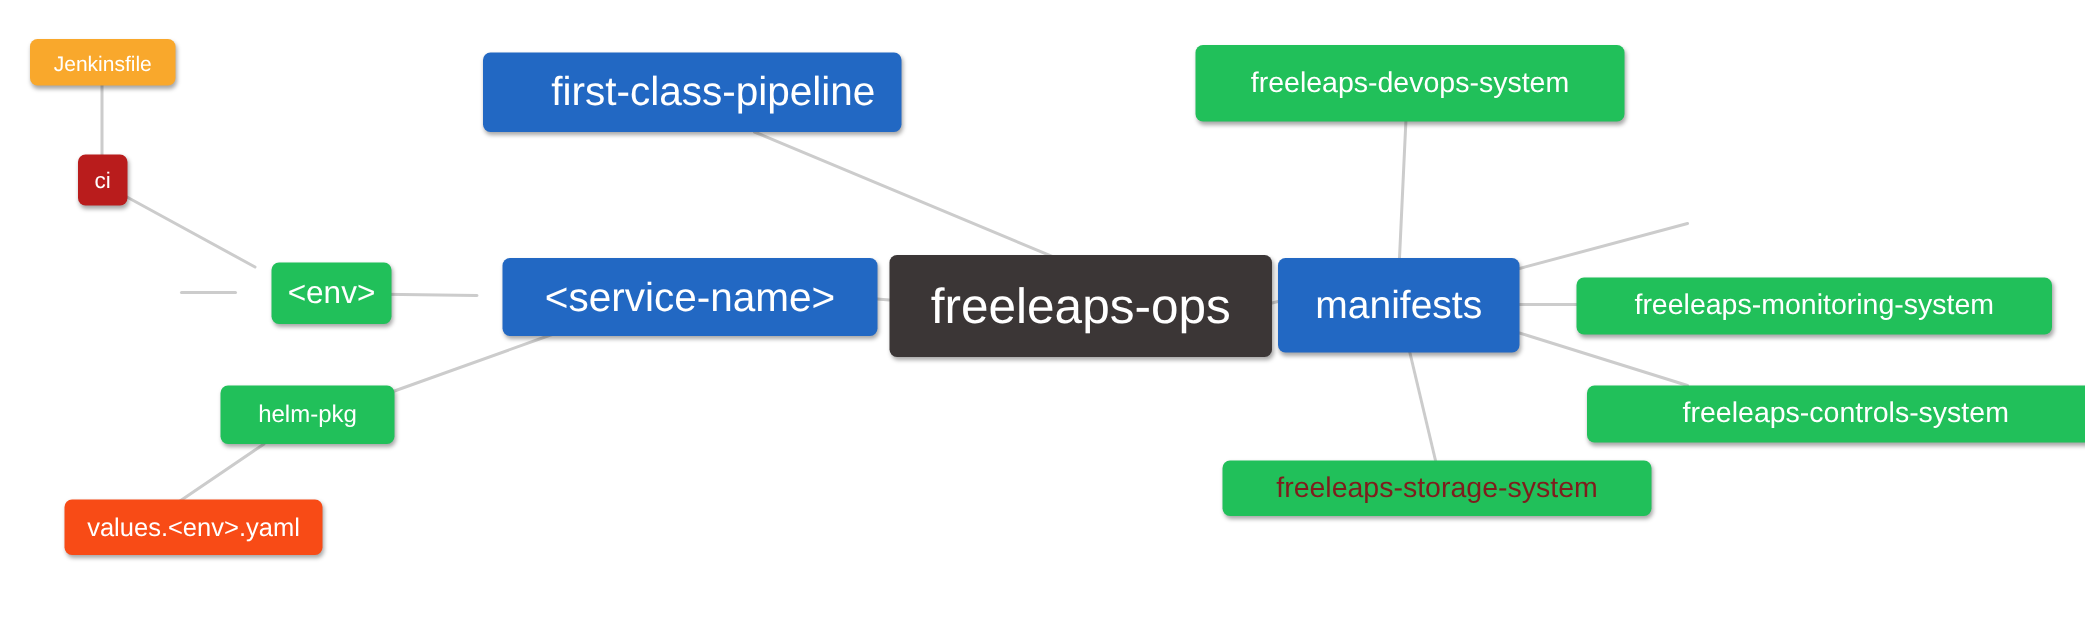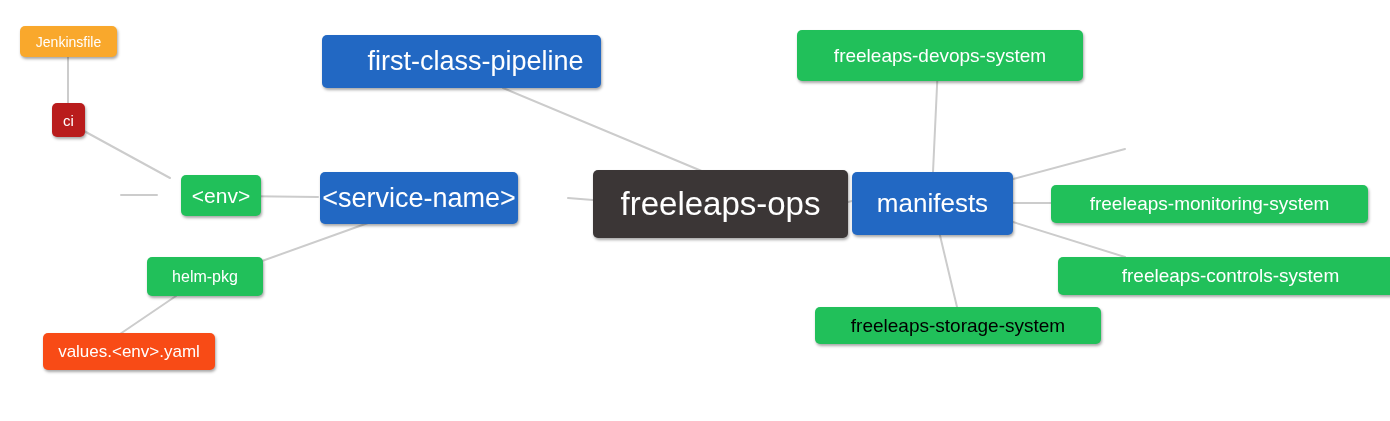--- a/index.html
+++ b/index.html
@@ -34,21 +34,21 @@
     box-sizing: border-box;
   }
   
   #n-jenkinsfile          { left: 20px;   top: 26px;  width: 97px;  height: 31px; font-size: 14px; }
   #n-ci                   { left: 52px;   top: 103px; width: 33px;  height: 34px; font-size: 15px; }
   #n-argo-app             { left: 32px;   top: 176px; width: 89px;  height: 36px; font-size: 17px; }
   #n-env                  { left: 157px;  top: 175px; width: 80px;  height: 41px; font-size: 21px; margin-left: 24px; }
   #n-helm-pkg             { left: 147px;  top: 257px; width: 116px; height: 39px; font-size: 16px; }
   #n-values-env-yaml      { left: 7px;    top: 333px; width: 172px; height: 37px; font-size: 17px; margin-left: 36px; }
   #n-first-class-pipeline { left: 322px;  top: 35px;  width: 279px; height: 53px; font-size: 27px; padding-left: 28px; }
-  #n-service-name         { left: 320px;  top: 172px; width: 198px; height: 52px; font-size: 27px; }
+  #n-service-name         { left: 335px;  top: 172px; width: 250px; height: 52px; font-size: 27px; }
   #n-freeleaps-ops        { left: 593px;  top: 170px; width: 255px; height: 68px; font-size: 33px; }
   #n-manifests            { left: 852px;  top: 172px; width: 161px; height: 63px; font-size: 26px; }
   #n-devops-system        { left: 797px;  top: 30px;  width: 286px; height: 51px; font-size: 19px; }
   #n-network-system       { left: 1056px; top: 112px; width: 290px; height: 36px; font-size: 19px; }
   #n-monitoring-system    { left: 1051px; top: 185px; width: 317px; height: 38px; font-size: 19px; }
   #n-controls-system      { left: 1058px; top: 257px; width: 345px; height: 38px; font-size: 19px; }
   #n-storage-system       { left: 815px;  top: 307px; width: 286px; height: 37px; font-size: 19px; }
 </style>
 </head>
 <body>
@@ -101,17 +101,17 @@
   </div>
   <div class="node" id="n-devops-system" style="background: rgb(33, 192, 90); color: rgb(255, 255, 255);">
     <span>freeleaps-devops-system</span>
   </div>
   <div class="node" id="n-monitoring-system" style="background: rgb(33, 192, 90); color: rgb(255, 255, 255);">
     <span>freeleaps-monitoring-system</span>
   </div>
   <div class="node" id="n-controls-system" style="background: rgb(33, 192, 90); color: rgb(255, 255, 255);">
     <span>freeleaps-controls-system</span>
   </div>
-  <div class="node" id="n-storage-system" style="background: rgb(33, 192, 90); color: #000000;">
+  <div class="node" id="n-storage-system" style="background: rgb(33, 192, 90); color: #7f1d1d;">
     <span>freeleaps-storage-system</span>
   </div>
 
 </div>
 
 </body></html>

